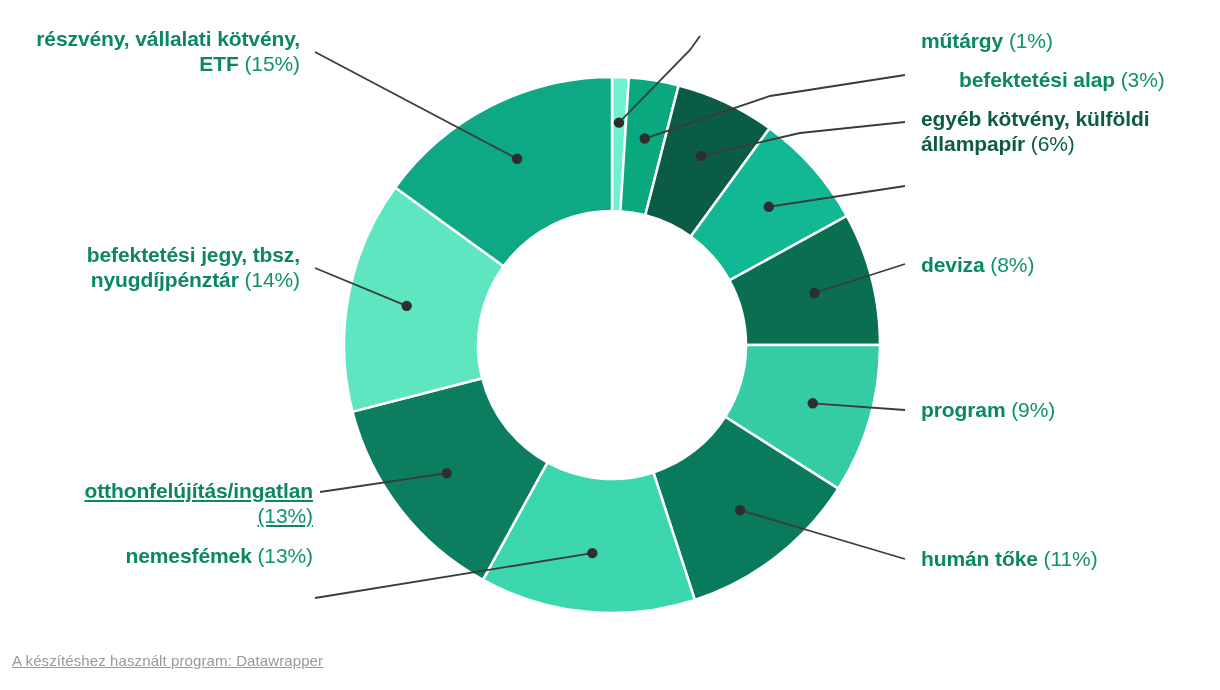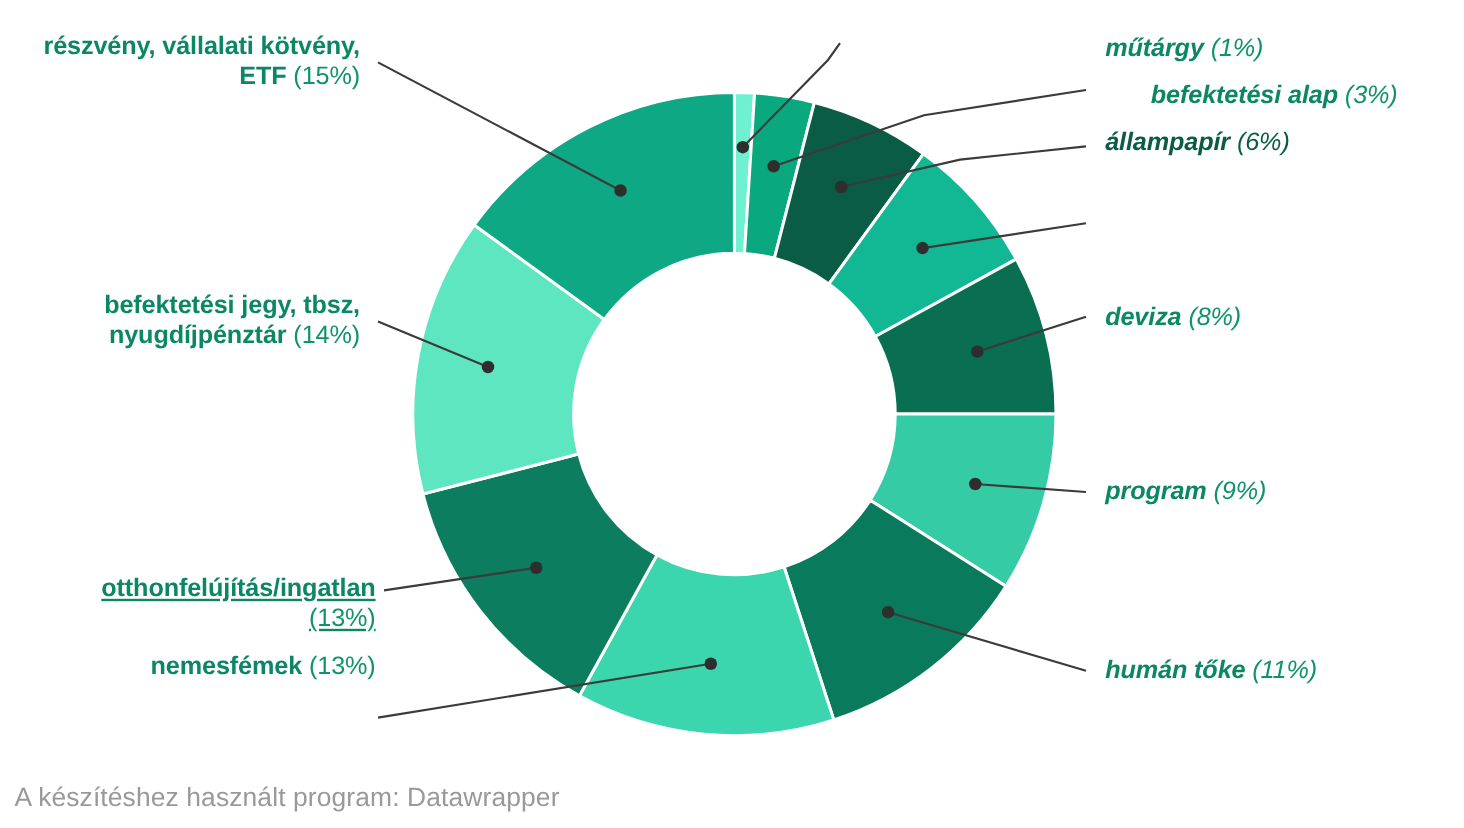--- a/index.html
+++ b/index.html
@@ -40,36 +40,37 @@
     line-height: 25px;
     font-weight: 700;
     color: #0B8765;
     white-space: nowrap;
     letter-spacing: -0.1px;
   }
   .label .pct {
     font-weight: 400;
     color: #10926E;
   }
-  .label.right  { text-align: left; font-style: italic; }
+  .label.right  { text-align: left; }
   .label.left   { text-align: right; }
 
   .label.dark { color: #0A5C44; }
   .label.dark .pct { color: #0A5C44; }
 
   
   #footer-note {
     position: absolute;
     left: 12px;
     top: 652px;
-    font-size: 22px;
+    font-size: 15px;
     font-weight: 400;
     color: #999999;
     letter-spacing: 0.1px;
     white-space: nowrap;
+    text-decoration: underline;
   }
 </style>
 </head>
 <body>
 
 <div id="chart-root">
 
   <svg class="chart-svg" viewBox="0 0 1220 690">
     <g id="slices-group">
         <path d="M 612 77 A 268 268 0 0 1 628.827859233856 77.52883678122322 L 620.413929616928 211.2644183906116 A 134 134 0 0 0 612 211 Z" fill="#6FF0D0" stroke="#ffffff" stroke-width="2.5"></path>
@@ -112,20 +113,21 @@
 
   <div class="label right" style="left:921px; top:28px;">
     <span>műtárgy</span><span class="pct"> (1%)</span>
   </div>
 
   <div class="label right" style="left:959px; top:67px;">
     <span>befektetési alap</span><span class="pct"> (3%)</span>
   </div>
 
   <div class="label right dark" style="left:921px; top:106px;">
+    <div>egyéb kötvény, külföldi</div>
     <div><span>állampapír</span><span class="pct"> (6%)</span></div>
   </div>
 
 
   <div class="label right" style="left:921px; top:252px;">
     <span>deviza</span><span class="pct"> (8%)</span>
   </div>
 
   <div class="label right" style="left:921px; top:397px;">
     <span>program</span><span class="pct"> (9%)</span>

